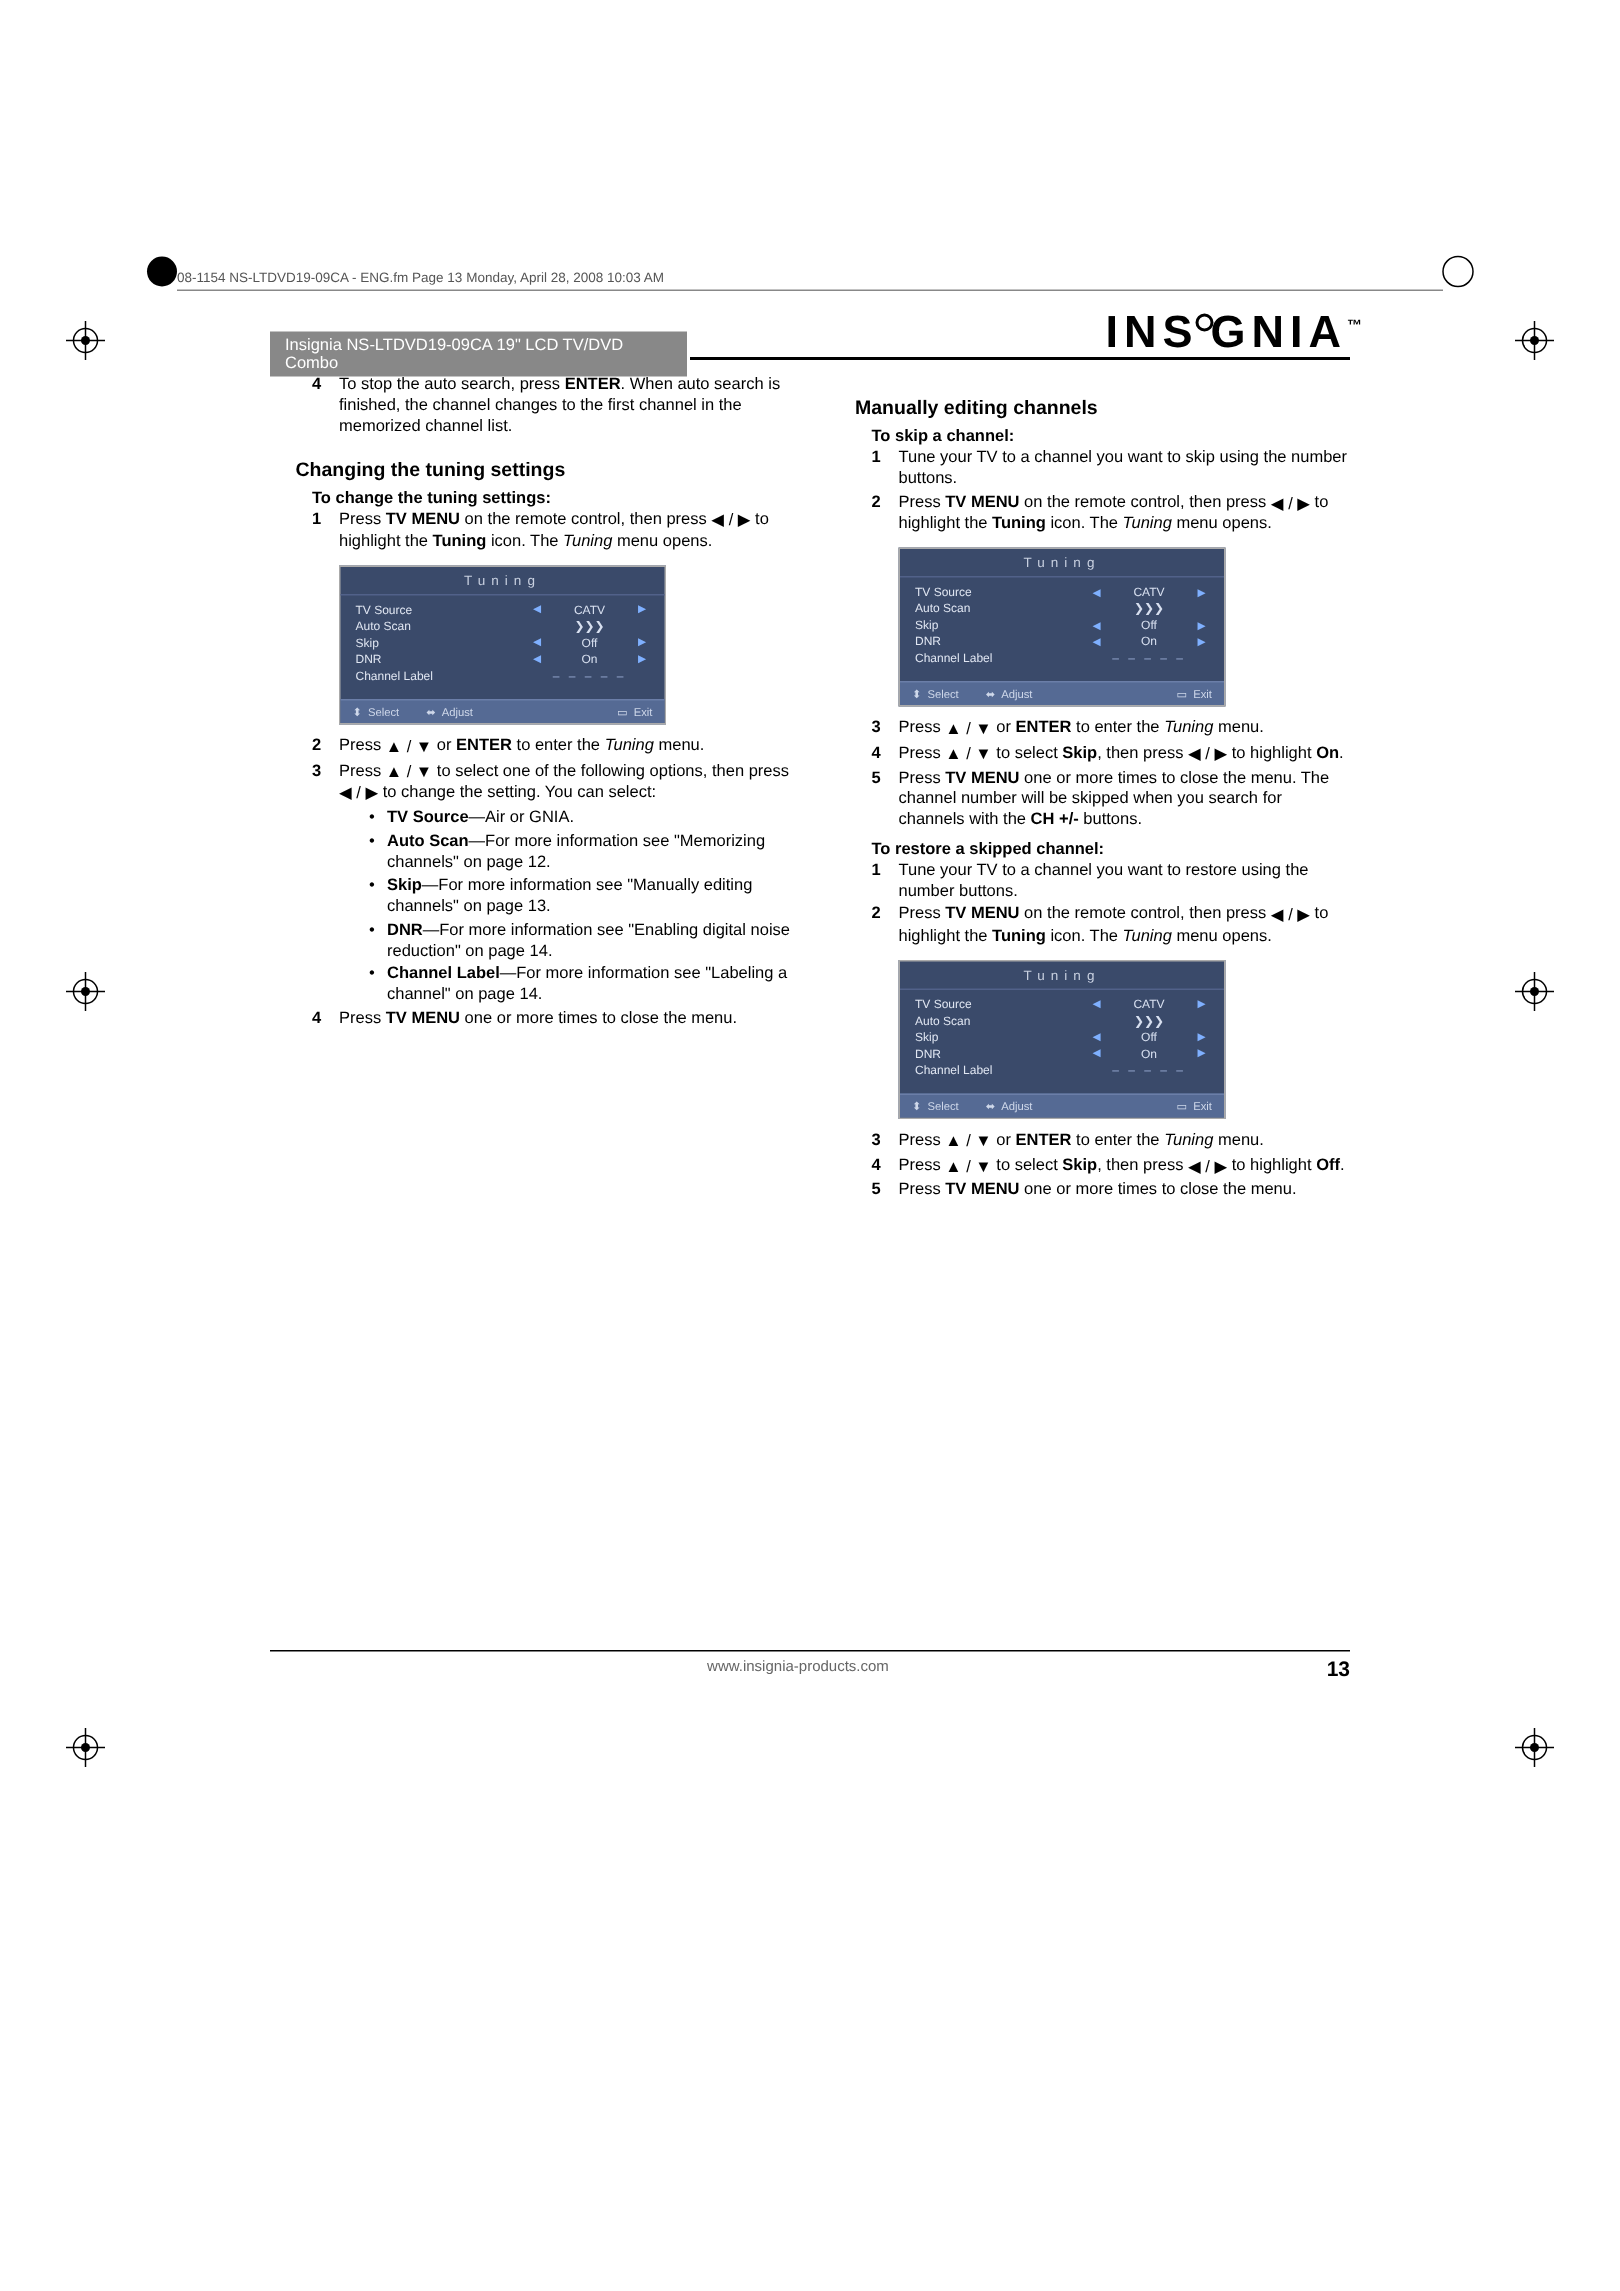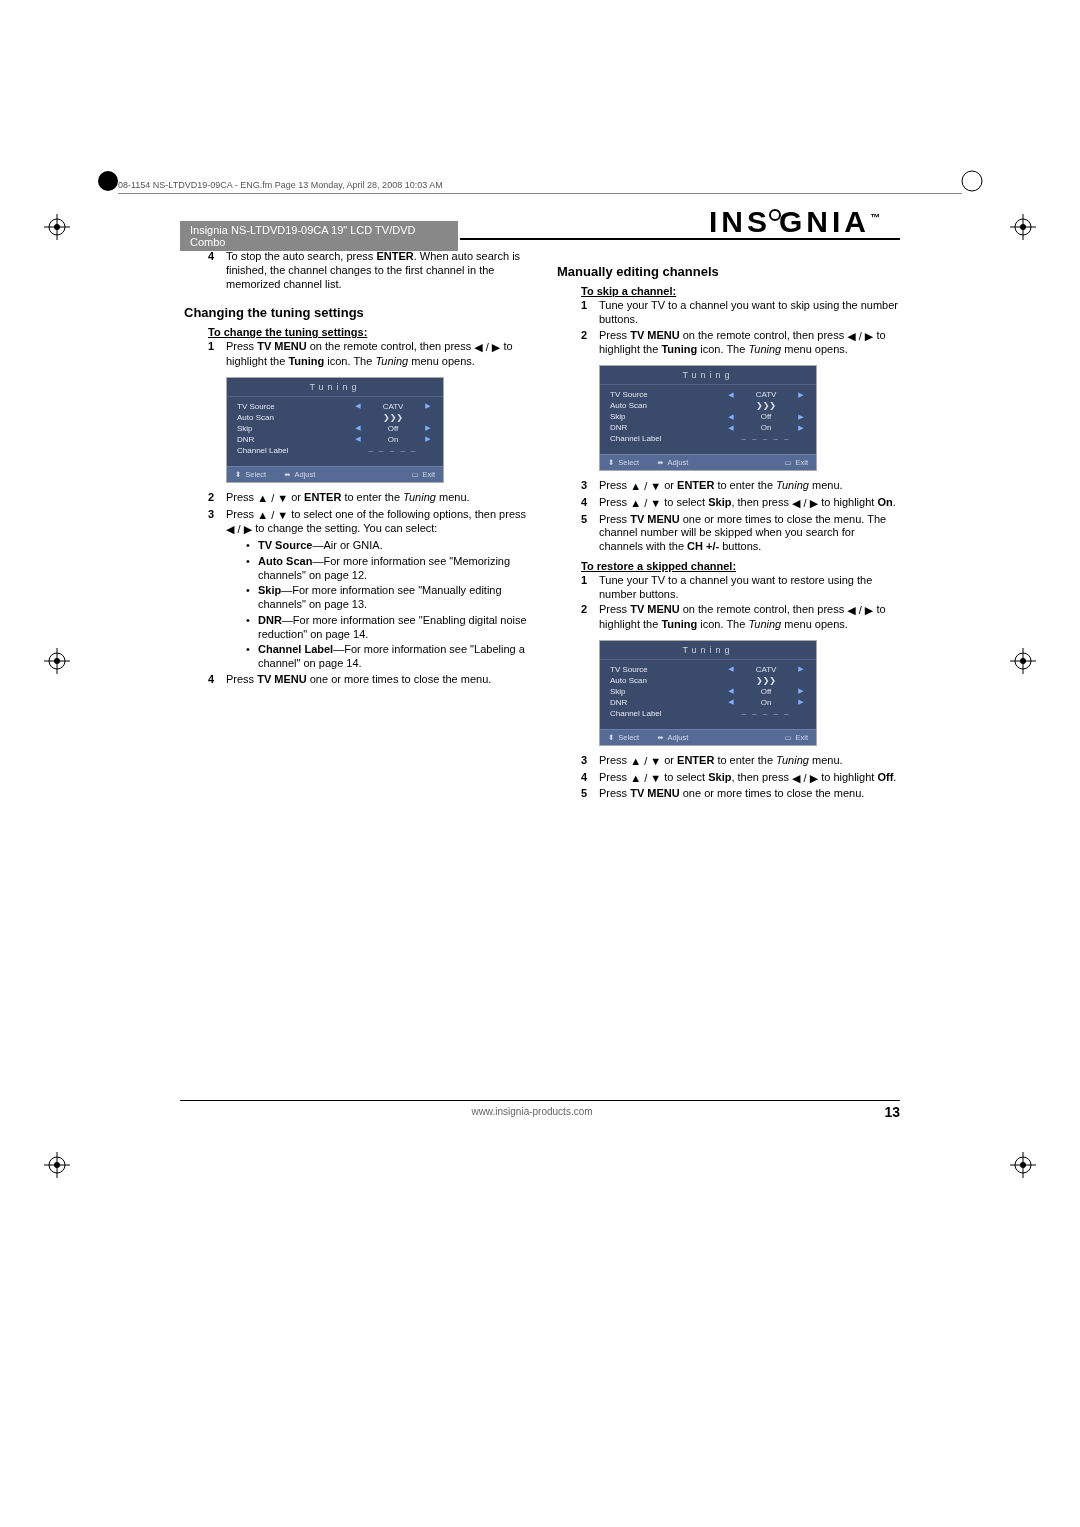--- a/index.html
+++ b/index.html
@@ -36,21 +36,21 @@
     position: absolute;
     left: 180px; top: 221px;
     background: #888;
     color: #fff;
     font-size: 11px;
     padding: 3px 10px;
     width: 258px;
   }
   .logo {
     position: absolute;
-    right: 196px; top: 205px;
+    right: 168px; top: 205px;
     font-size: 30px;
     font-weight: bold;
     letter-spacing: 4px;
     font-family: "Arial Black", Arial, sans-serif;
     margin-left: 44px;
   }
   .logo .dot {
     display: inline-block;
     width: 8px; height: 8px;
     border: 2px solid #000;
@@ -66,22 +66,22 @@
   }
   .columns {
     position: absolute;
     top: 250px;
     left: 180px;
     right: 180px;
     display: flex;
     gap: 26px;
   }
   .col { width: 50%; }
-  h2 { font-size: 13px; font-weight: bold; margin: 14px 0 4px 4px; }
-  .subhead { font-size: 11px; font-weight: bold; margin: 6px 0 2px 28px; text-decoration: underline; }
+  h2 { font-size: 13px; font-weight: bold; margin: 14px 0 4px 17px; }
+  .subhead { font-size: 11px; font-weight: bold; margin: 6px 0 2px 28px; }
   ol.steps { list-style: none; padding: 0; margin: 0 0 0 28px; }
   ol.steps > li { position: relative; padding-left: 18px; margin: 0 0 2px 0; line-height: 1.25; }
   ol.steps > li .num { position: absolute; left: 0; top: 0; font-weight: bold; }
   ul.bullets { list-style: none; padding: 0; margin: 2px 0 2px 20px; }
   ul.bullets > li { position: relative; padding-left: 12px; margin: 0 0 2px 0; line-height: 1.25; }
   ul.bullets > li::before { content: "•"; position: absolute; left: 0; top: 0; }
   b { font-weight: bold; text-align: center; }
   i { font-style: italic; }
   .tri { display: inline-block; vertical-align: -1px; }
   .tuning-box {

